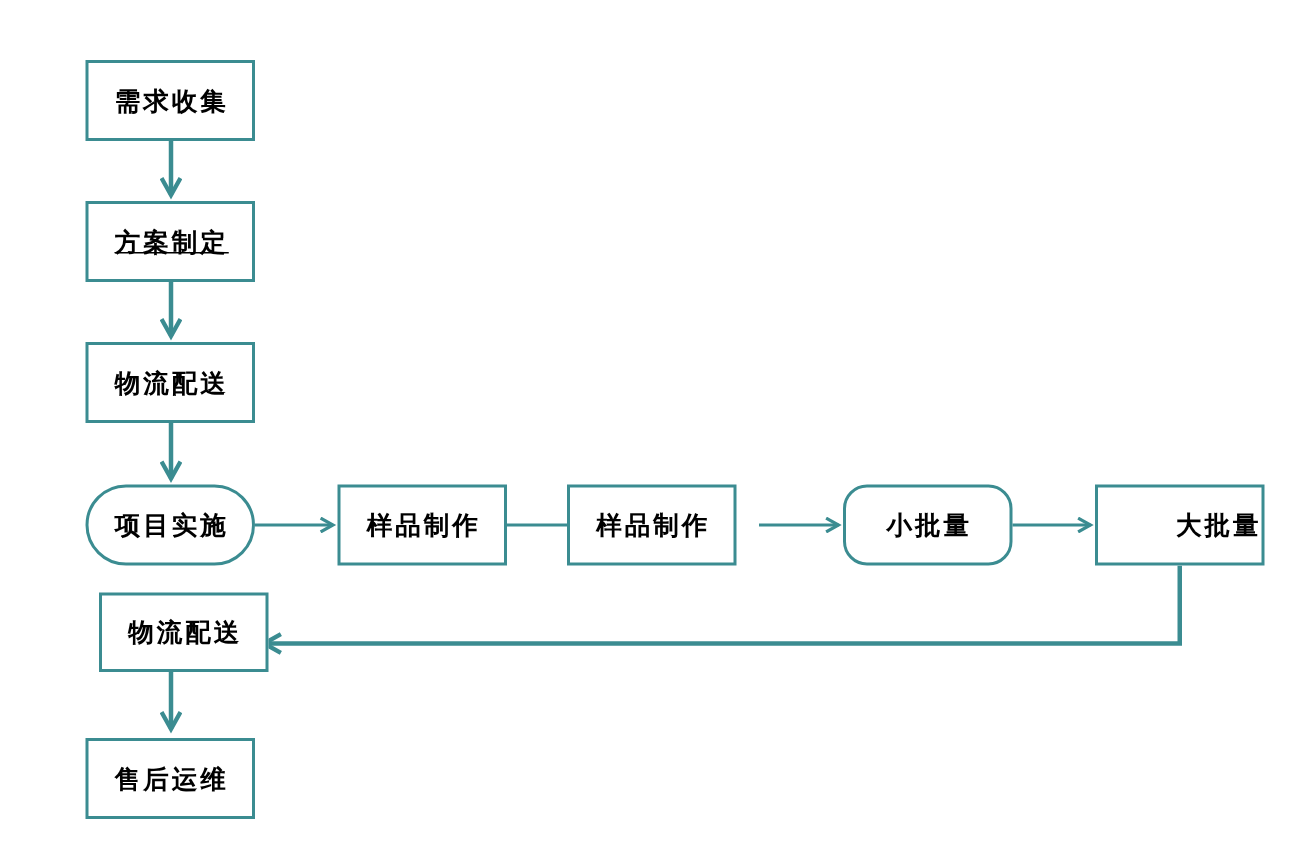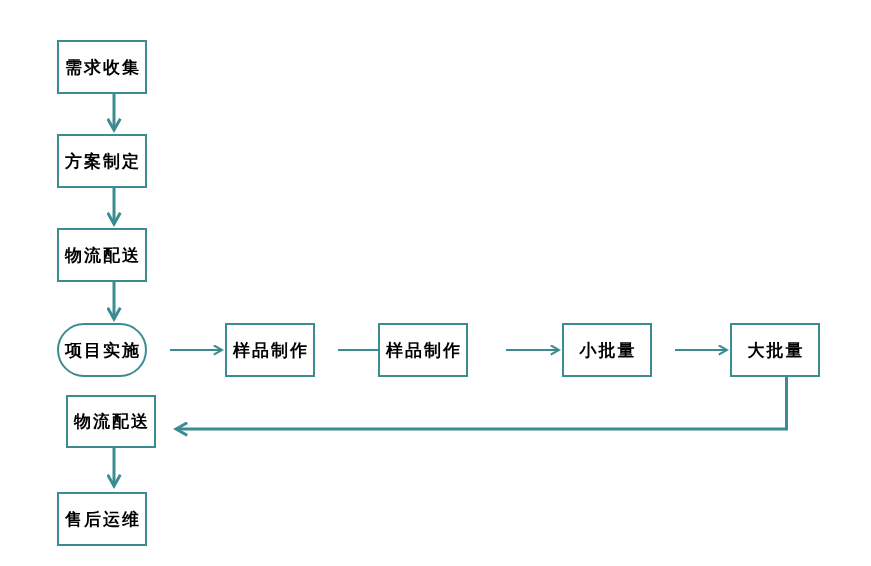--- a/index.html
+++ b/index.html
@@ -31,45 +31,45 @@
   .edge.thin  { stroke-width: 2; }
   .arrowhead {
     fill: none;
     stroke: var(--accent, #3b8c91);
     stroke-width: 2.3;
     stroke-linecap: square;
   }
   .node {
     position: absolute;
     box-sizing: border-box;
-    width: 90px;
+    width: 113px;
     height: 54px;
     background: #ffffff;
     border: 2px solid var(--accent, #3b8c91);
     display: flex;
     align-items: center;
     justify-content: center;
   }
   .node .label {
     color: #000000;
     font-size: 17px;
     font-weight: bold;
     letter-spacing: 2px;
     white-space: nowrap;
     text-indent: 2px;
   }
   
   .n-requirements   { left: 57px;  top: 40px;  }
-  .n-plan           { left: 57px;  top: 134px; }
+  .n-plan           { left: 57px;  top: 134px; text-decoration: underline; }
   .n-contract       { left: 57px;  top: 228px; }
   .n-implementation { left: 57px;  top: 323px; border-radius: 27px; }
   .n-rd-design      { left: 225px; top: 323px; }
   .n-sample         { left: 378px; top: 323px; }
-  .n-small-batch    { left: 562px; top: 323px; }
-  .n-large-batch    { left: 730px; top: 323px; }
+  .n-small-batch    { left: 562px; top: 323px; border-radius: 16px; }
+  .n-large-batch    { left: 730px; top: 323px; justify-content: flex-end; }
   .n-logistics      { left: 66px;  top: 395px; height: 53px; text-align: right; }
   .n-after-sales    { left: 57px;  top: 492px; }
 </style>
 </head>
 <body>
 
 <div class="canvas">
 
   <svg class="edge-layer" width="871" height="566" viewBox="0 0 871 566" xmlns="http://www.w3.org/2000/svg">
     <defs>

